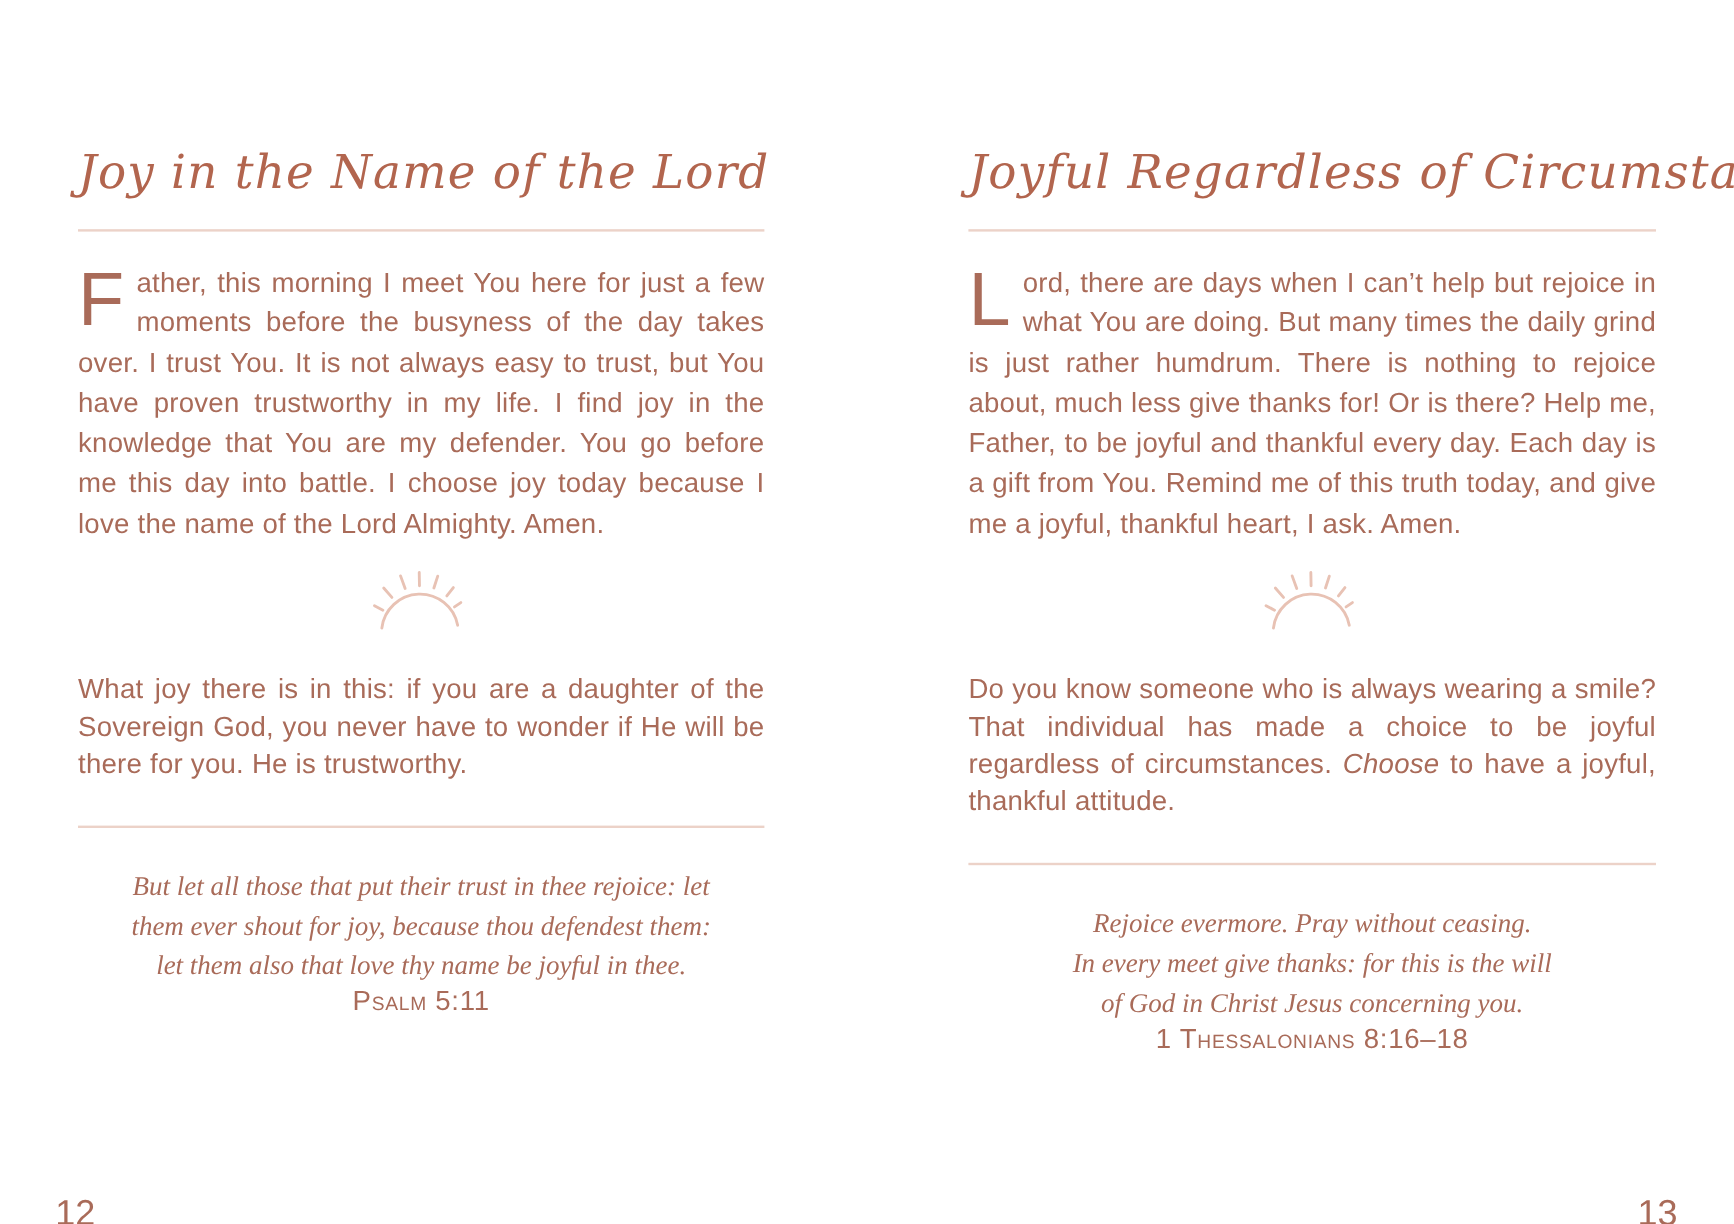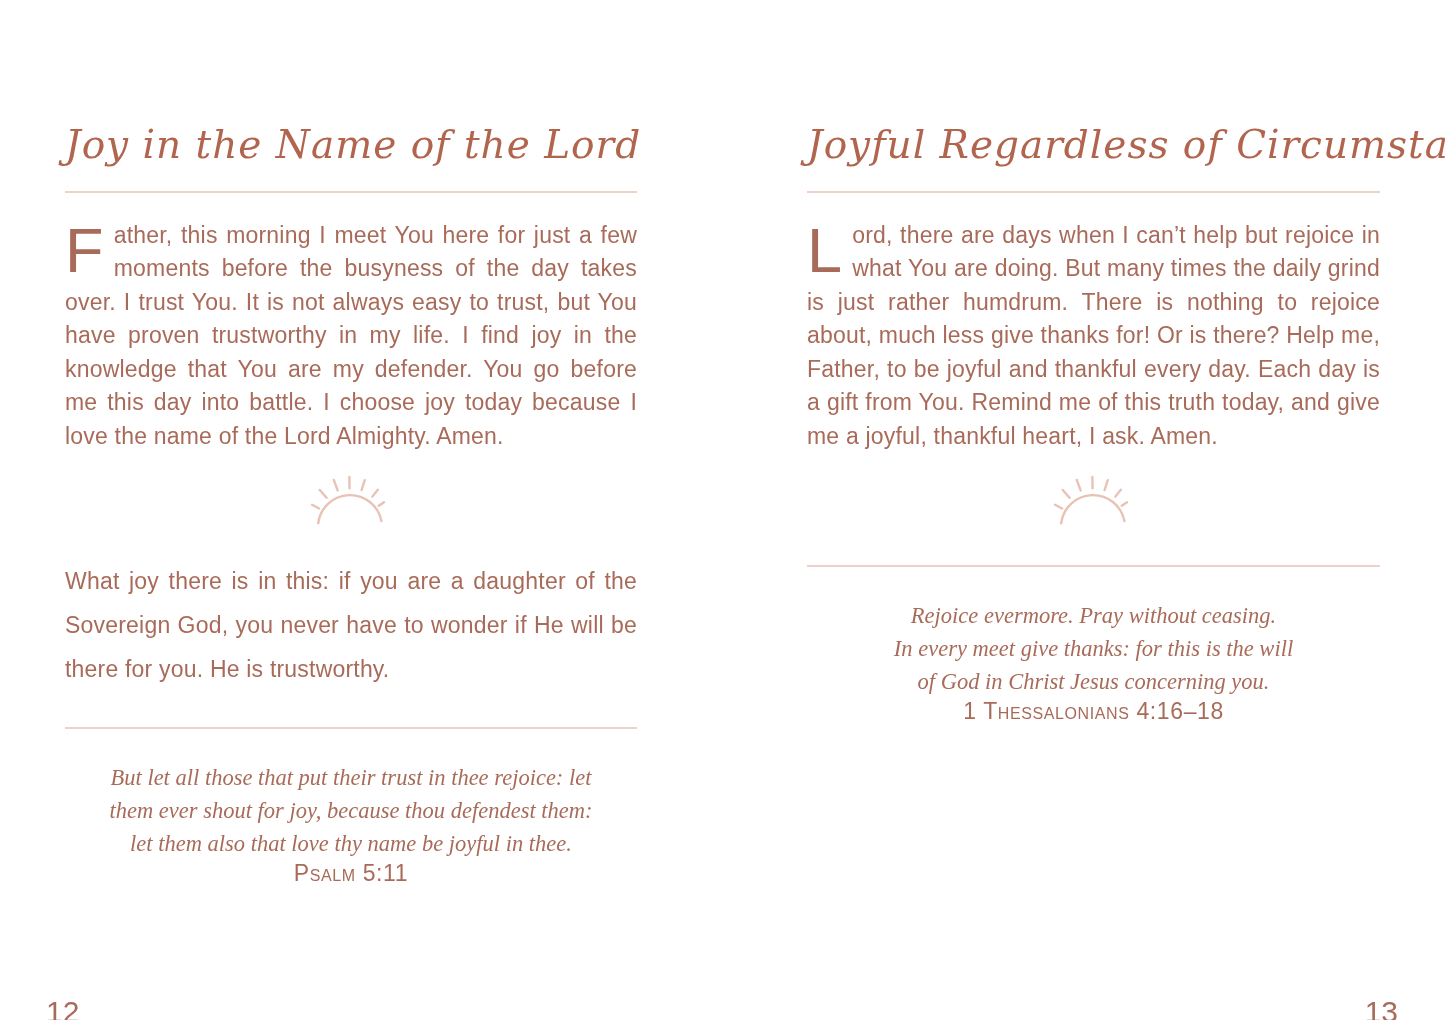--- a/index.html
+++ b/index.html
@@ -50,21 +50,21 @@
   }
   .sun{
     display:block;
     margin:20px auto 0 auto;
     width:104px;height:56px;
   }
   .sun svg{display:block;width:104px;height:56px;}
   .reflection{
     margin-top:30px;
     font-size:23px;
-    line-height:44px;
+    line-height:31px;
     text-align:justify;
     letter-spacing:0.2px;
     color:var(--text);
   }
   .reflection .em{font-style:italic;}
   .rule.pre-scripture{margin-top:36px;}
   .scripture{
     margin-top:32px;
     font-family:"Liberation Sans",sans-serif;
     font-style:italic;
@@ -135,24 +135,25 @@
           <line x1="64" y1="18" x2="64" y2="8" transform="rotate(-62 64 62)"></line>
           <line x1="64" y1="17" x2="64" y2="4" transform="rotate(-41 64 62)"></line>
           <line x1="64" y1="16" x2="64" y2="2" transform="rotate(-20 64 62)"></line>
           <line x1="64" y1="16" x2="64" y2="2" transform="rotate(-1 64 62)"></line>
           <line x1="64" y1="16" x2="64" y2="3" transform="rotate(18 64 62)"></line>
           <line x1="64" y1="17" x2="64" y2="6" transform="rotate(38 64 62)"></line>
           <line x1="64" y1="19" x2="64" y2="11" transform="rotate(56 64 62)"></line>
         </g>
       </svg>
     </span>
+    <p class="reflection"><span>Do you know someone who is always wearing a smile? That individual has made a choice to be joyful regardless of circumstances. </span><span class="em">Choose</span><span> to have a joyful, thankful attitude.</span></p>
     <hr class="rule pre-scripture">
     <div class="scripture">
       <div class="line">Rejoice evermore. Pray without ceasing.</div>
       <div class="line">In every meet give thanks: for this is the will</div>
       <div class="line">of God in Christ Jesus concerning you.</div>
     </div>
-    <div class="reference">1 Thessalonians 4:16–18</div>
+    <div class="reference">1 Thessalonians 8:16–18</div>
   </div>
 
   <div class="page-number left">12</div>
   <div class="page-number right">13</div>
 </div>
 
 </body></html>

